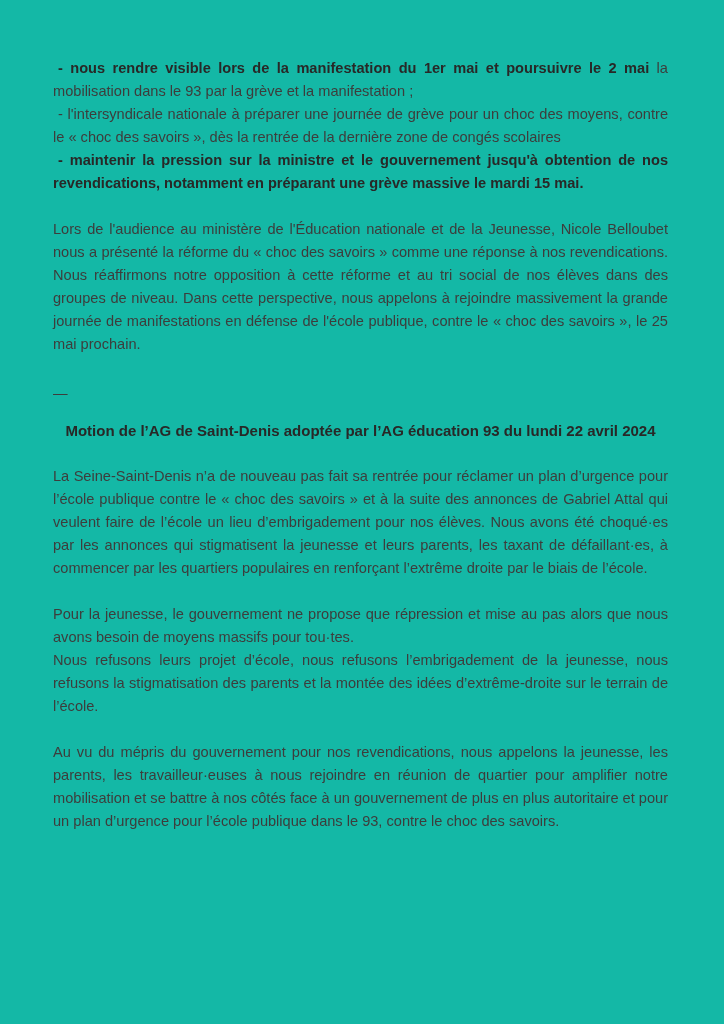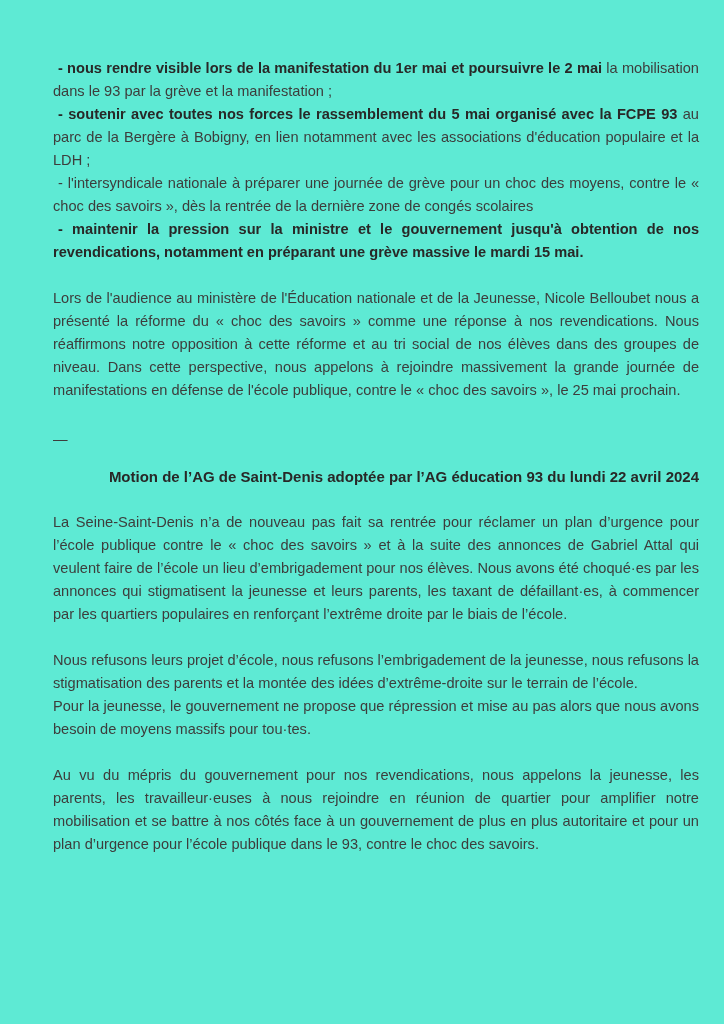--- a/index.html
+++ b/index.html
@@ -5,22 +5,22 @@
   html, body {
     margin: 0;
     padding: 0;
     background: #ffffff;
   }
   .page {
     position: relative;
     width: 724px;
     height: 1024px;
     box-sizing: border-box;
-    background: #5eead4;
-    padding: 57px 25px 0 53px;
+    background: #14b8a6;
+    padding: 57px 56px 0 53px;
     font-family: "Liberation Sans", "DejaVu Sans", sans-serif;
     font-size: 14.6px;
     line-height: 23px;
     color: #3d3d3c;
     text-align: justify;
     overflow: hidden;
   }
   .bullet {
     margin: 0;
     text-indent: 5px;
@@ -39,49 +39,48 @@
     margin: 26px 0 0 0;
     text-align: left;
     color: #3d3d3c;
     letter-spacing: 0;
   }
   .heading {
     margin: 14px 0 0 0;
     font-weight: 700;
     color: #282827;
     font-size: 15px;
-    text-align: right;
+    text-align: center;
   }
   .para-after-heading {
   }
   .line {
     display: block;
   }
 </style>
 </head>
 <body>
 
 <div class="page">
 
   <p class="bullet first-block"><span class="b">- nous rendre visible lors de la manifestation du 1er mai et poursuivre le 2 mai</span><span> la mobilisation dans le 93 par la grève et la manifestation ;</span></p>
 
-  <p class="bullet"><span class="b">- soutenir avec toutes nos forces le rassemblement du 5 mai organisé avec la FCPE 93</span><span> au parc de la Bergère à Bobigny, en lien notamment avec les associations d'éducation populaire et la LDH ;</span></p>
 
   <p class="bullet"><span class="b"></span><span>- l'intersyndicale nationale à préparer une journée de grève pour un choc des moyens, contre le « choc des savoirs », dès la rentrée de la dernière zone de congés scolaires</span></p>
 
   <p class="bullet"><span class="b">- maintenir la pression sur la ministre et le gouvernement jusqu'à obtention de nos revendications, notamment en préparant une grève massive le mardi 15 mai.</span><span></span></p>
 
   <p class="block">Lors de l'audience au ministère de l'Éducation nationale et de la Jeunesse, Nicole Belloubet nous a présenté la réforme du « choc des savoirs » comme une réponse à nos revendications. Nous réaffirmons notre opposition à cette réforme et au tri social de nos élèves dans des groupes de niveau. Dans cette perspective, nous appelons à rejoindre massivement la grande journée de manifestations en défense de l'école publique, contre le « choc des savoirs », le 25 mai prochain.</p>
 
   <p class="separator">—</p>
 
   <p class="heading">Motion de l’AG de Saint-Denis adoptée par l’AG éducation 93 du lundi 22 avril 2024</p>
 
   <p class="block para-after-heading">La Seine-Saint-Denis n’a de nouveau pas fait sa rentrée pour réclamer un plan d’urgence pour l’école publique contre le « choc des savoirs » et à la suite des annonces de Gabriel Attal qui veulent faire de l’école un lieu d’embrigadement pour nos élèves. Nous avons été choqué·es par les annonces qui stigmatisent la jeunesse et leurs parents, les taxant de défaillant·es, à commencer par les quartiers populaires en renforçant l’extrême droite par le biais de l’école.</p>
 
   <p class="block">
+      <span class="line">Pour la jeunesse, le gouvernement ne propose que répression et mise au pas alors que nous avons besoin de moyens massifs pour tou·tes.</span>
       <span class="line">Nous refusons leurs projet d’école, nous refusons l’embrigadement de la jeunesse, nous refusons la stigmatisation des parents et la montée des idées d’extrême-droite sur le terrain de l’école.</span>
-      <span class="line">Pour la jeunesse, le gouvernement ne propose que répression et mise au pas alors que nous avons besoin de moyens massifs pour tou·tes.</span>
     </p>
 
   <p class="block">Au vu du mépris du gouvernement pour nos revendications, nous appelons la jeunesse, les parents, les travailleur·euses à nous rejoindre en réunion de quartier pour amplifier notre mobilisation et se battre à nos côtés face à un gouvernement de plus en plus autoritaire et pour un plan d’urgence pour l’école publique dans le 93, contre le choc des savoirs.</p>
 
 </div>
 
 </body></html>

